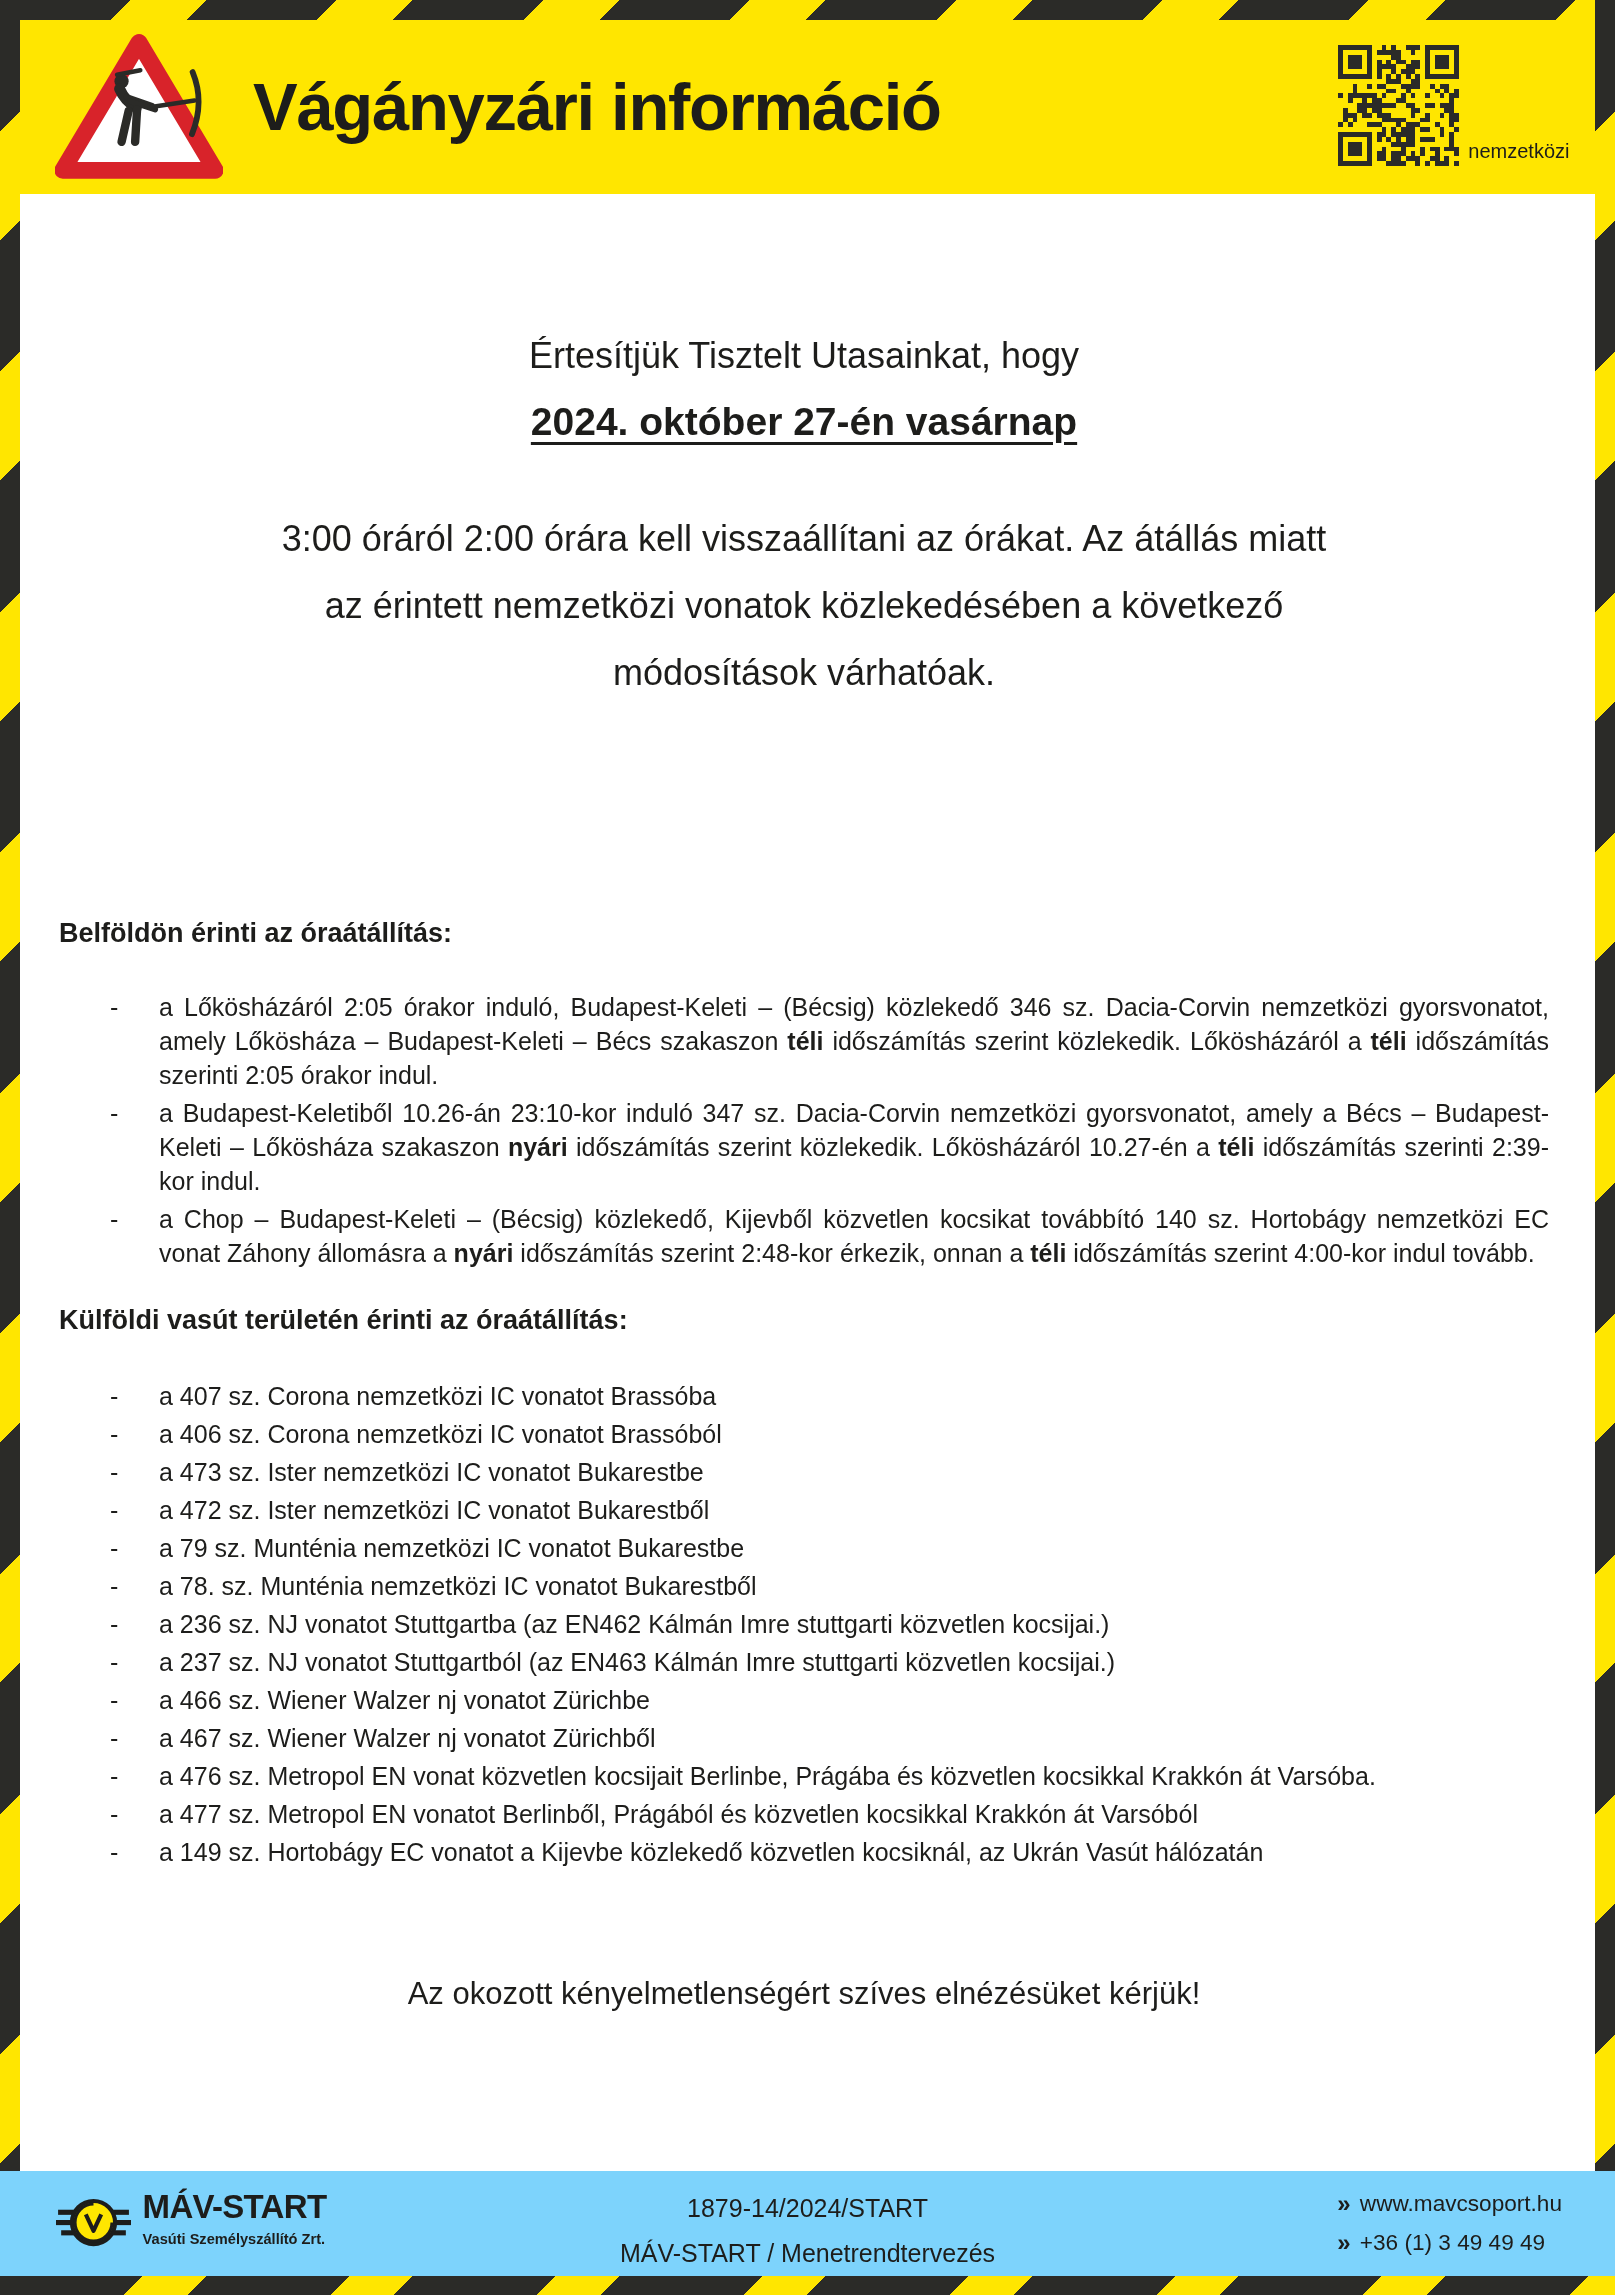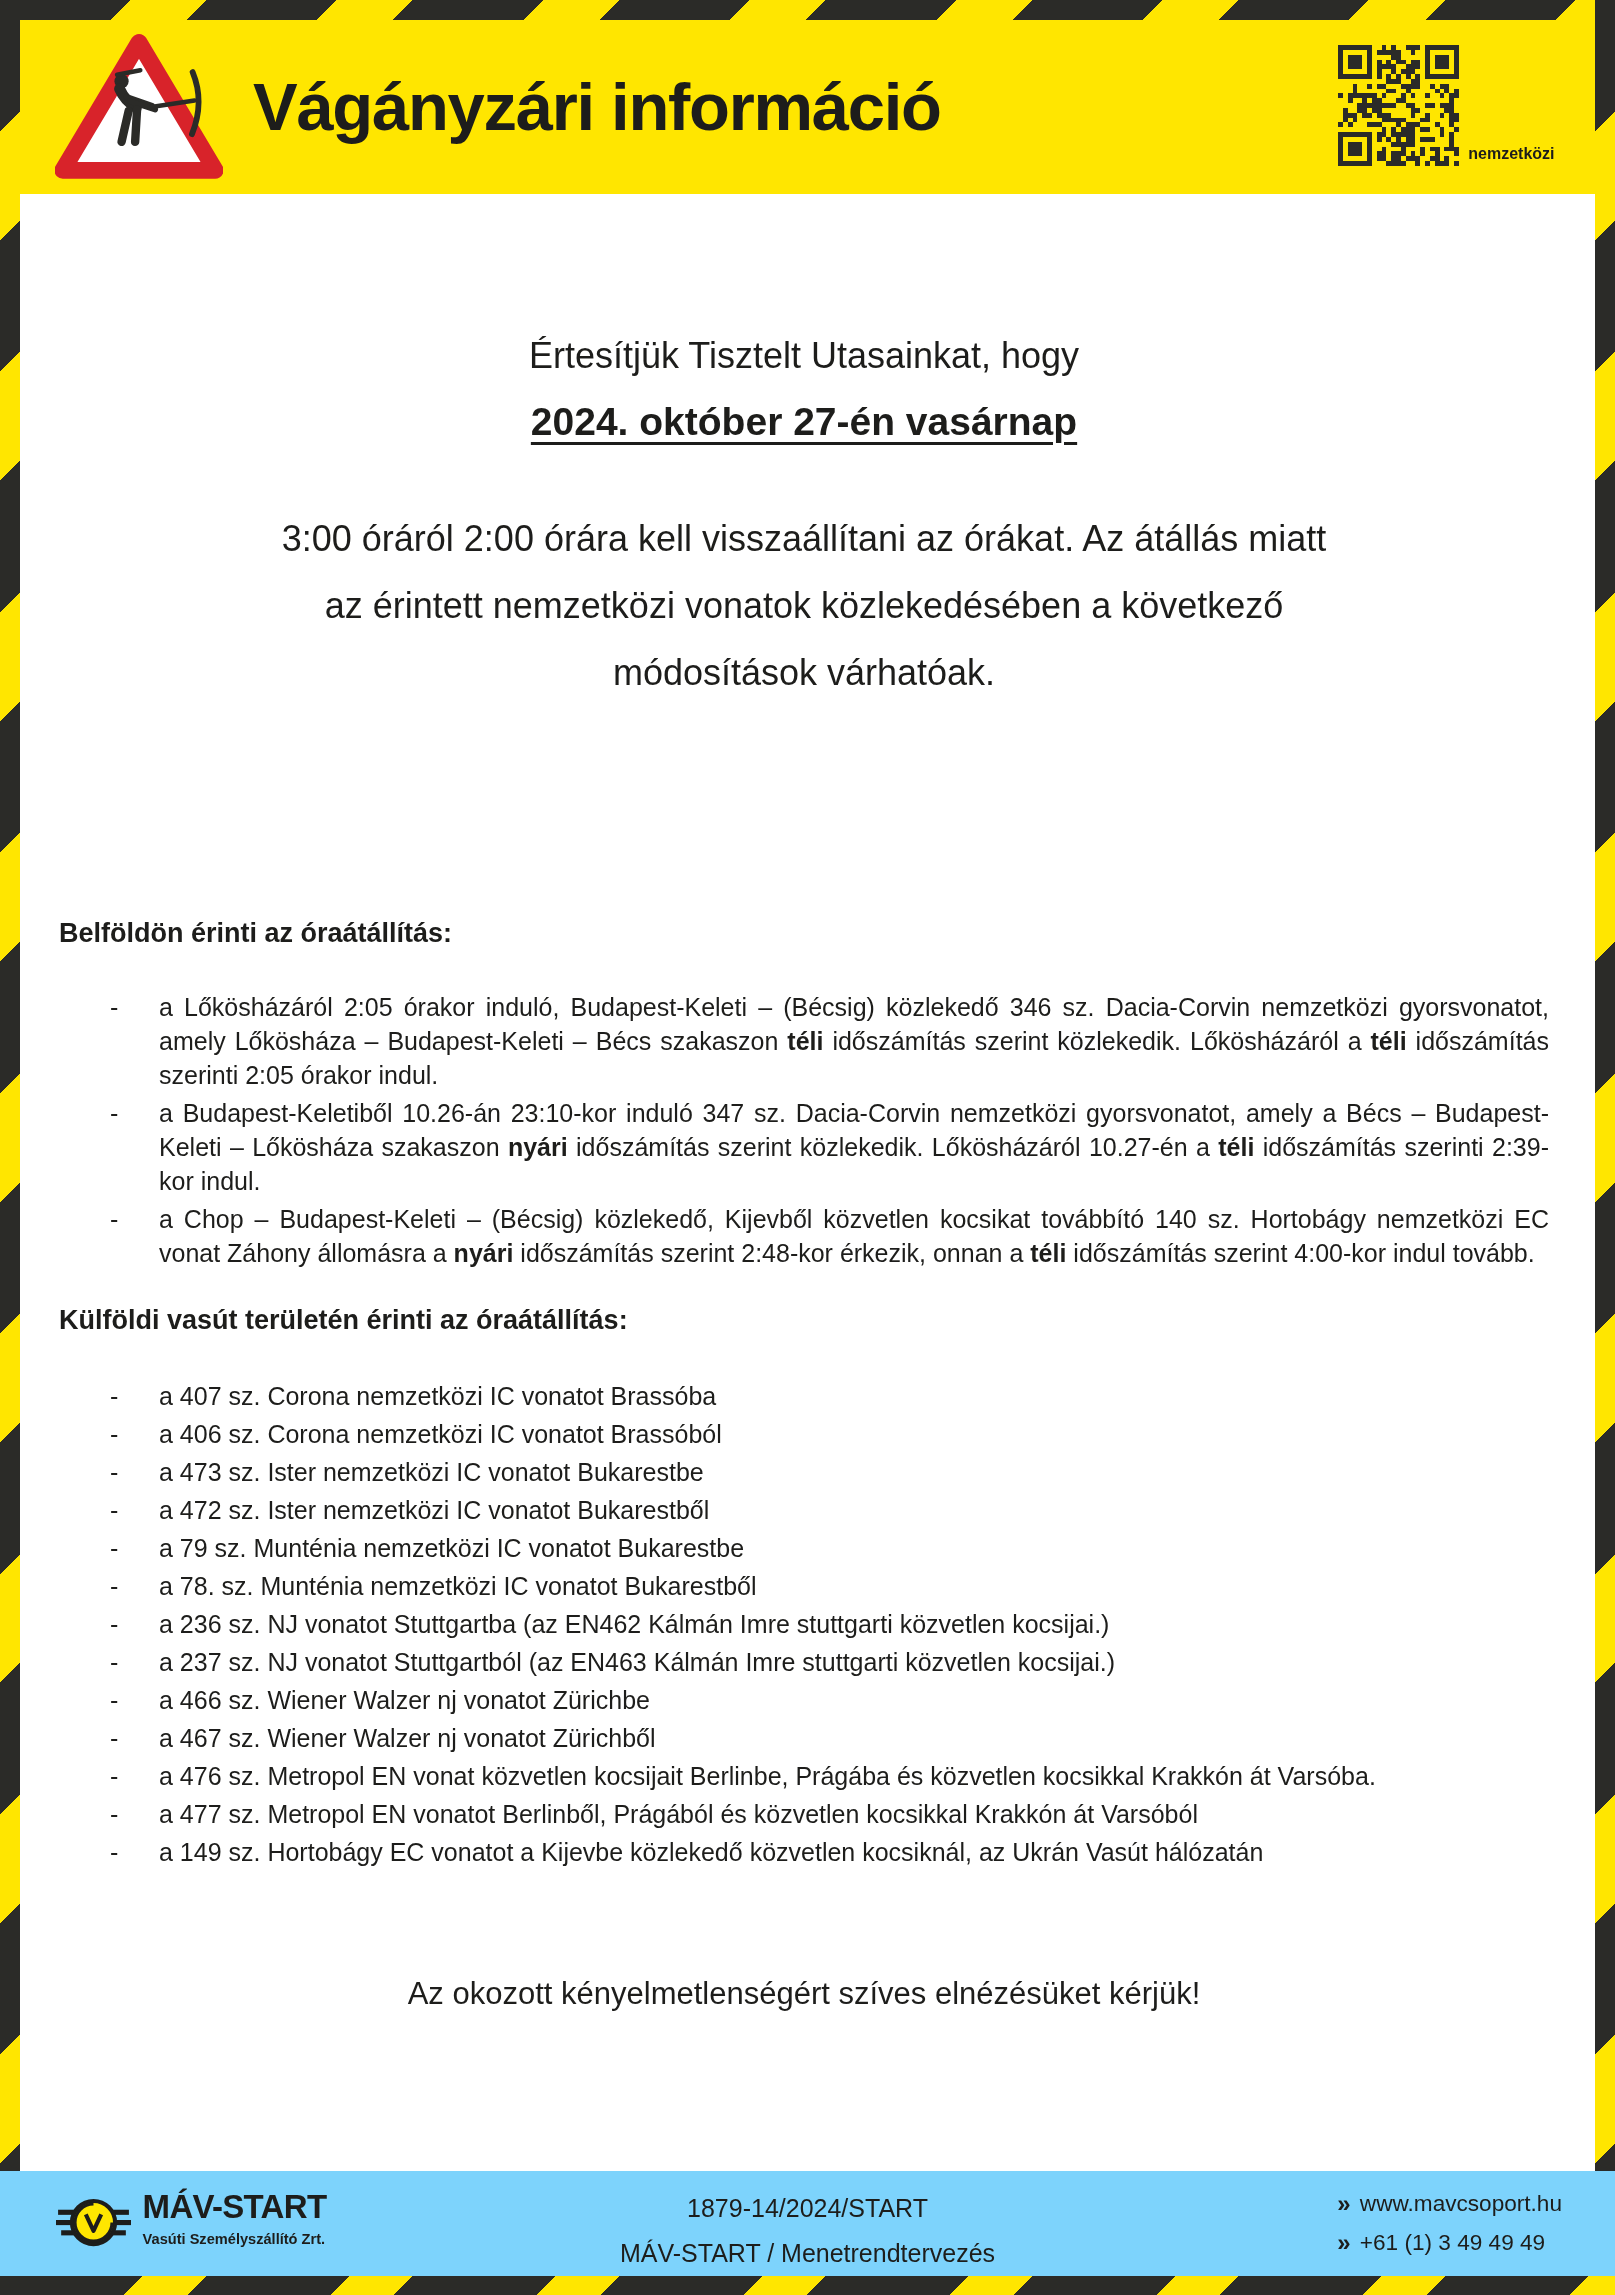--- a/index.html
+++ b/index.html
@@ -23,21 +23,21 @@
   
   .header-band { position:absolute; top:20px; left:20px; right:20px; height:174px;
     background:#ffe600; z-index:2; }
   .warning-triangle { position:absolute; left:35px; top:10.6px; width:168px; height:152px; }
   .poster-title { position:absolute; left:233px; top:48px; font-size:67px; font-weight:bold;
     letter-spacing:-1.3px; color:#1d1d1b; white-space:nowrap; }
   .qr-area { position:absolute; left:1318px; top:25px; display:flex; align-items:flex-end; gap:9.3px; }
   .qr-grid { width:121px; height:121px; display:grid;
     grid-template-columns:repeat(25,1fr); grid-template-rows:repeat(25,1fr); }
   .qr-grid .d { background:#2b2b28; }
-  .qr-label { font-size:16px; font-weight:bold; margin-bottom:2.7px; }
+  .qr-label { font-size:20px; font-weight:normal; margin-bottom:2.7px; }
 
   
   .content { position:absolute; top:194px; left:20px; right:20px; height:1977px;
     padding:0 46px 0 39px; background:#ffffff; z-index:2; }
   .intro-line1 { margin-top:141px; text-align:center; font-size:36px; }
   .date-line { margin-top:22.6px; text-align:center; font-size:39px; font-weight:bold; }
   .date-line span { text-decoration:underline; text-underline-offset:6.7px; text-decoration-thickness:3.3px; }
   .intro-para { margin-top:61px; text-align:center; font-size:36px; line-height:67px; }
   .section-heading { font-size:27px; font-weight:bold; }
   .section-heading.first { margin-top:212px; }
@@ -785,19 +785,19 @@
       <div class="footer-doc">1879-14/2024/START</div>
       <div class="footer-dept">MÁV-START / Menetrendtervezés</div>
     </div>
     <div class="footer-right">
       <div class="contact-row">
         <span class="chevron-icon">»</span>
         <span>www.mavcsoport.hu</span>
       </div>
       <div class="contact-row">
         <span class="chevron-icon">»</span>
-        <span>+61 (1) 3 49 49 49</span>
+        <span>+36 (1) 3 49 49 49</span>
       </div>
     </div>
   </footer>
 
 </div>
 
 
 </body></html>

